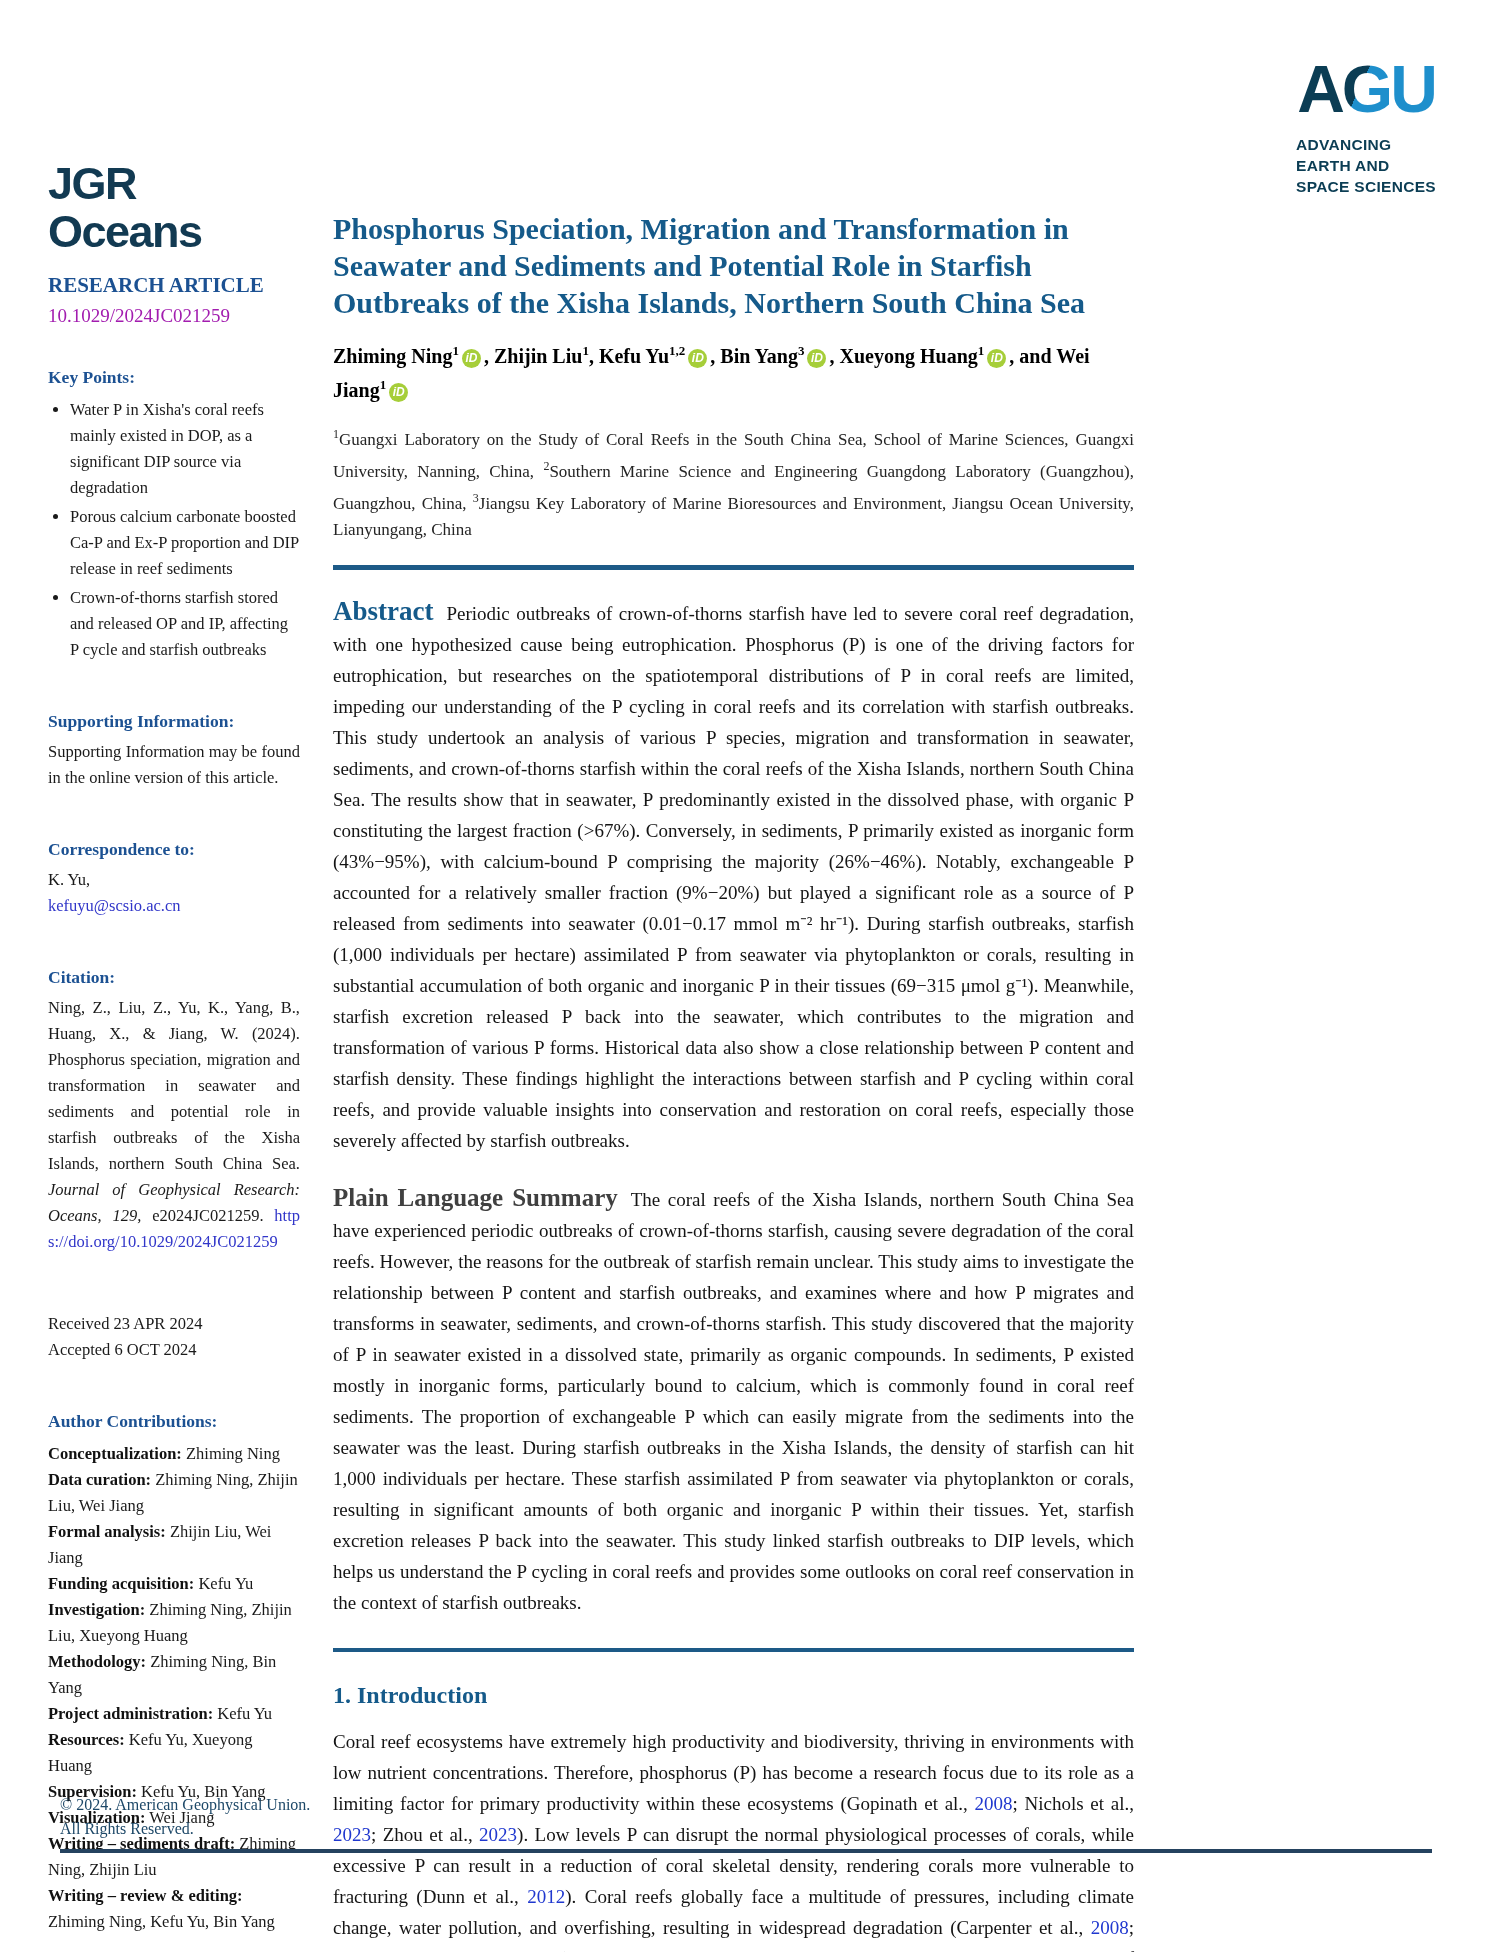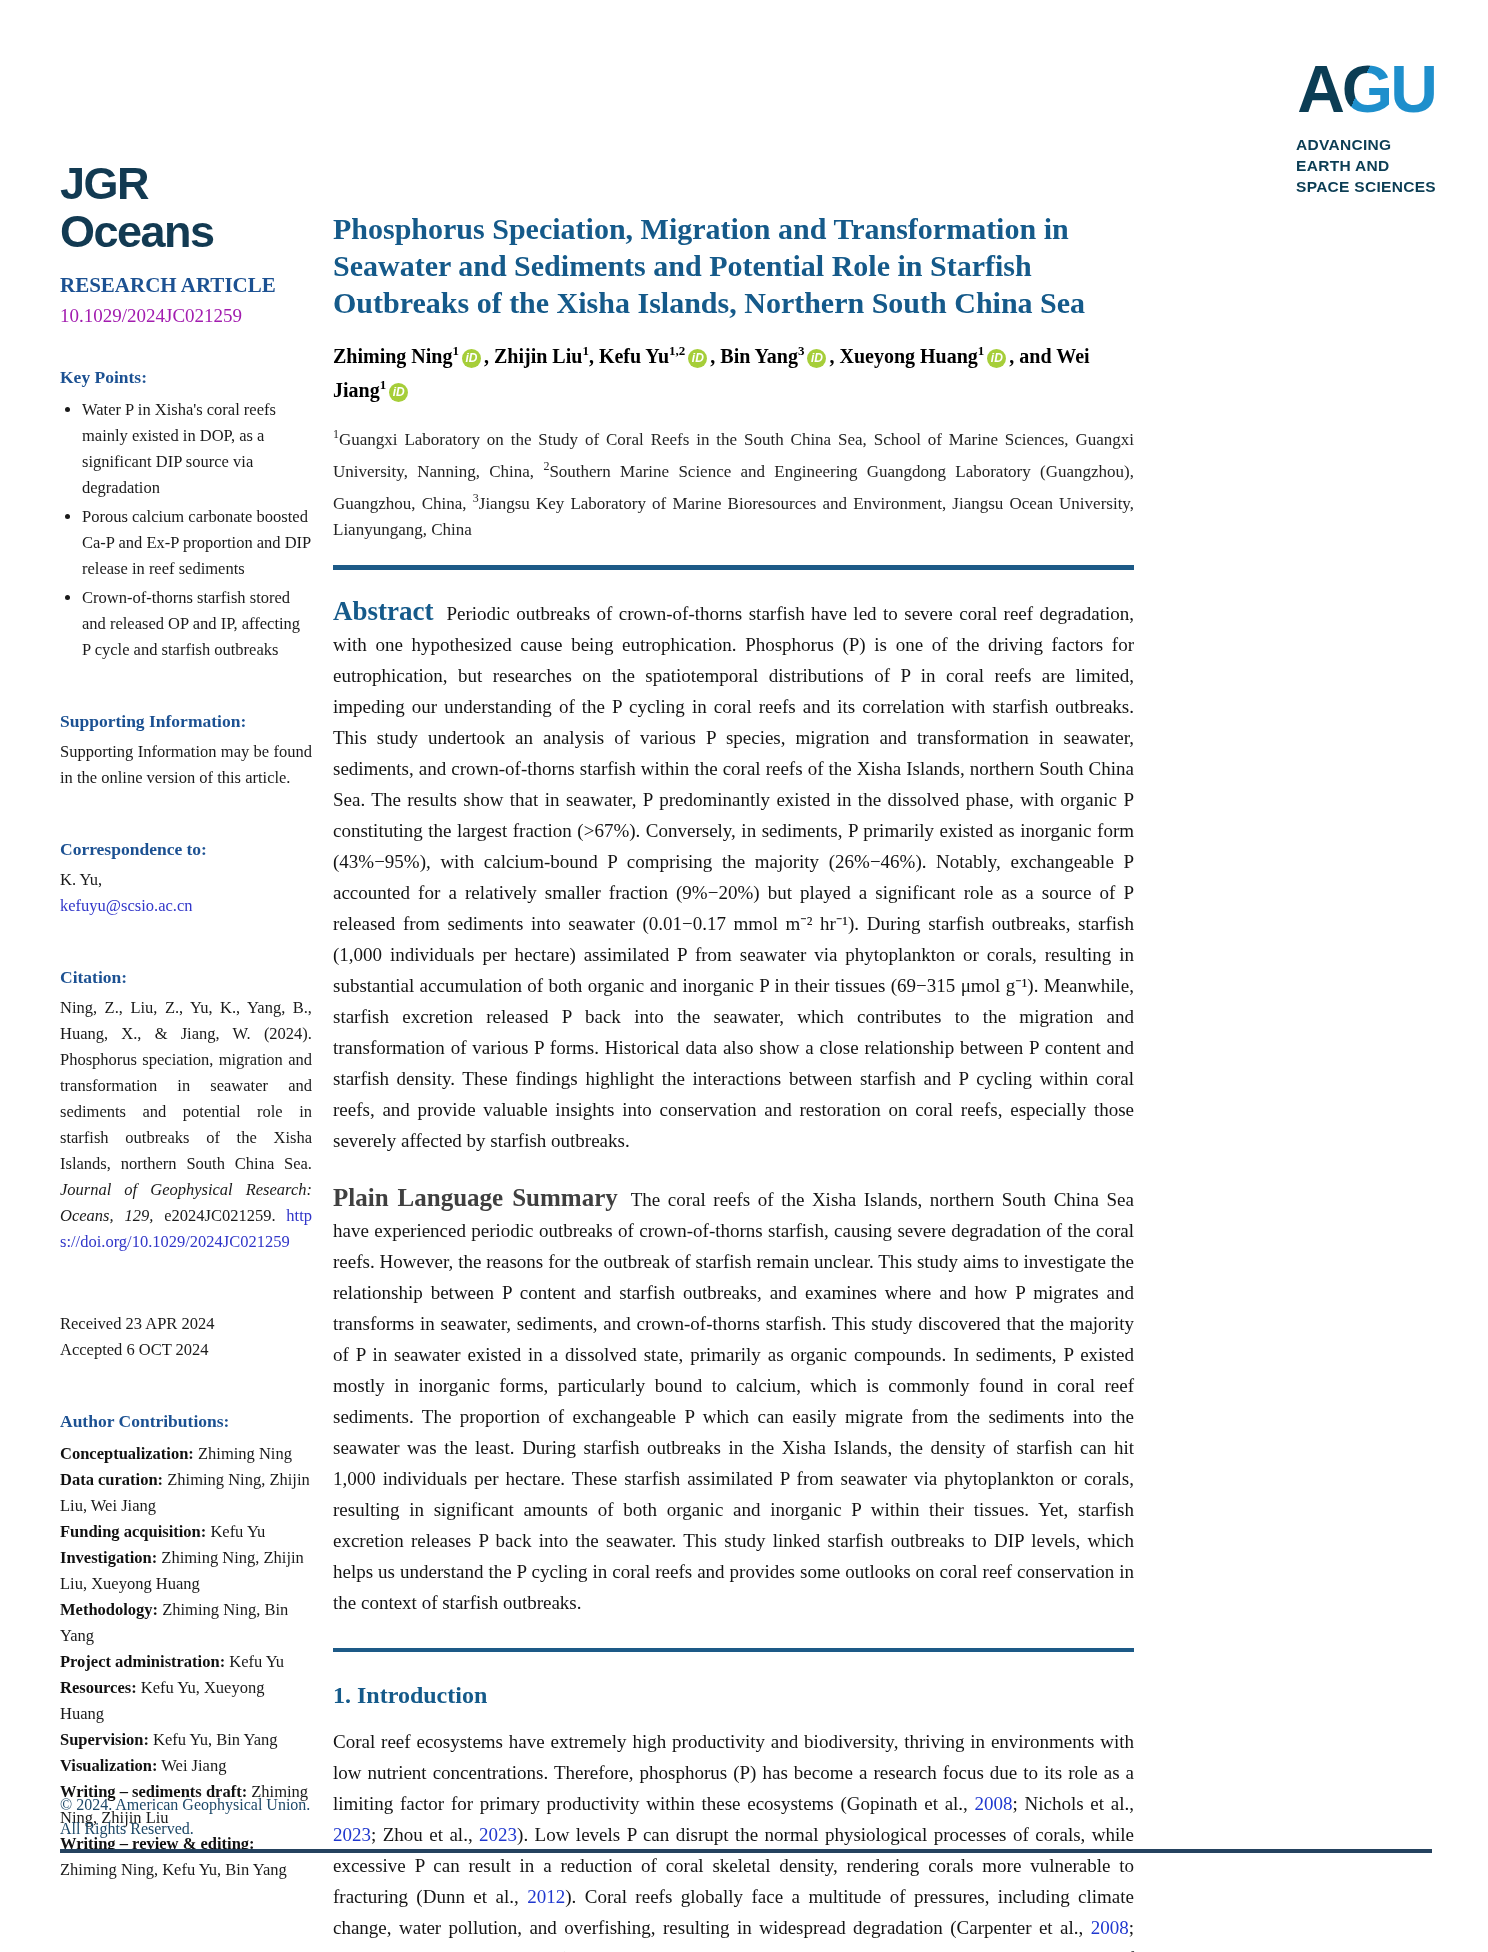--- a/index.html
+++ b/index.html
@@ -9,21 +9,21 @@
   
   .logo{position:absolute;top:58px;right:52px;display:flex;align-items:center;gap:14px;flex-direction:column;}
   .logo-acronym{font-family:"Liberation Sans",sans-serif;font-weight:bold;font-size:66px;
     letter-spacing:-3px;line-height:62px;
     background:linear-gradient(115deg,#0b3d54 46%,#1e8fcc 46%);
     -webkit-background-clip:text;background-clip:text;color:transparent;}
   .logo-tagline{font-family:"Liberation Sans",sans-serif;font-weight:bold;font-size:15.5px;
     line-height:21px;color:#0b3d54;letter-spacing:.3px;}
 
   
-  .leftcol{position:absolute;left:60px;top:160px;width:252px;font-size:16.5px;line-height:26px;}
+  .leftcol{position:absolute;left:48px;top:160px;width:252px;font-size:16.5px;line-height:26px;}
   .wordmark{font-family:"Liberation Sans",sans-serif;font-weight:bold;font-size:45px;
     letter-spacing:-1.5px;color:#123a52;line-height:48px;}
   .article-type{margin-top:16px;font-weight:bold;font-size:21px;color:#1c5192;}
   .doi{margin-top:5px;font-size:19px;color:#a21caf;}
   .lh{margin:0;font-size:17.5px;line-height:24px;color:#1c5192;font-weight:bold;}
   .mt-kp{margin-top:36px;}
   .mt-sec{margin-top:46px;}
   .kp-list{margin:8px 0 0;padding-left:22px;}
   .kp-list li{margin-bottom:3px;}
   .left-p{margin:6px 0 0;text-align:justify;}
@@ -101,20 +101,21 @@
 
     <div class="rec-acc">
       <div>Received 23 APR 2024</div>
       <div>Accepted 6 OCT 2024</div>
     </div>
 
     <h3 class="lh mt-sec">Author Contributions:</h3>
     <div class="contrib">
       <div class="contrib-row"><b>Conceptualization:</b> <span>Zhiming Ning</span></div>
       <div class="contrib-row"><b>Data curation:</b> <span>Zhiming Ning, Zhijin Liu, Wei Jiang</span></div>
+      <div class="contrib-row"><b>Formal analysis:</b> <span>Zhijin Liu, Wei Jiang</span></div>
       <div class="contrib-row"><b>Funding acquisition:</b> <span>Kefu Yu</span></div>
       <div class="contrib-row"><b>Investigation:</b> <span>Zhiming Ning, Zhijin Liu, Xueyong Huang</span></div>
       <div class="contrib-row"><b>Methodology:</b> <span>Zhiming Ning, Bin Yang</span></div>
       <div class="contrib-row"><b>Project administration:</b> <span>Kefu Yu</span></div>
       <div class="contrib-row"><b>Resources:</b> <span>Kefu Yu, Xueyong Huang</span></div>
       <div class="contrib-row"><b>Supervision:</b> <span>Kefu Yu, Bin Yang</span></div>
       <div class="contrib-row"><b>Visualization:</b> <span>Wei Jiang</span></div>
       <div class="contrib-row"><b>Writing – sediments draft:</b> <span>Zhiming Ning, Zhijin Liu</span></div>
       <div class="contrib-row"><b>Writing – review &amp; editing:</b> <span>Zhiming Ning, Kefu Yu, Bin Yang</span></div>
     </div>

